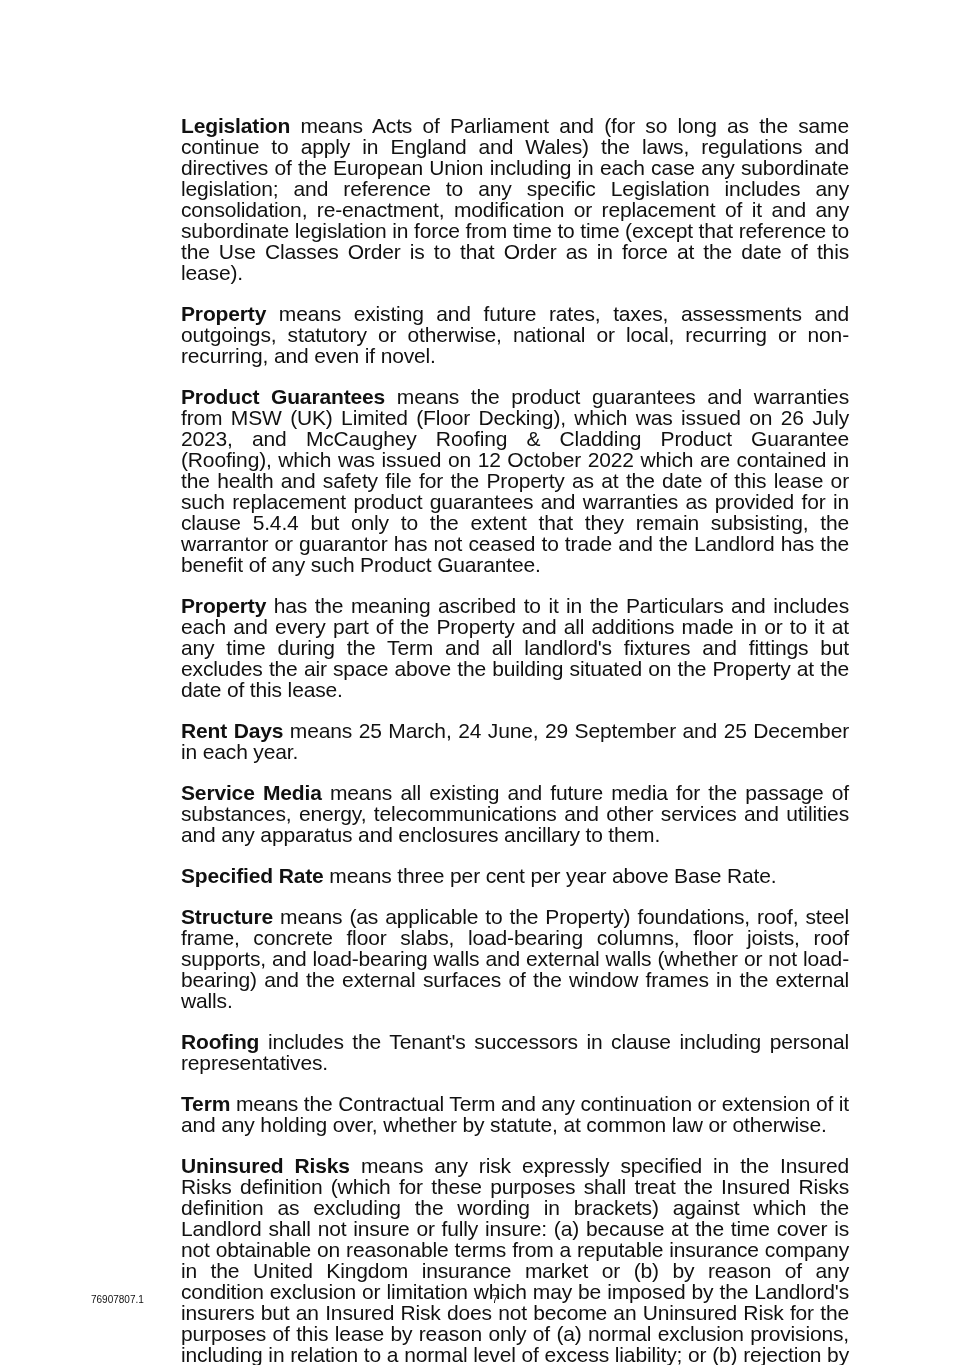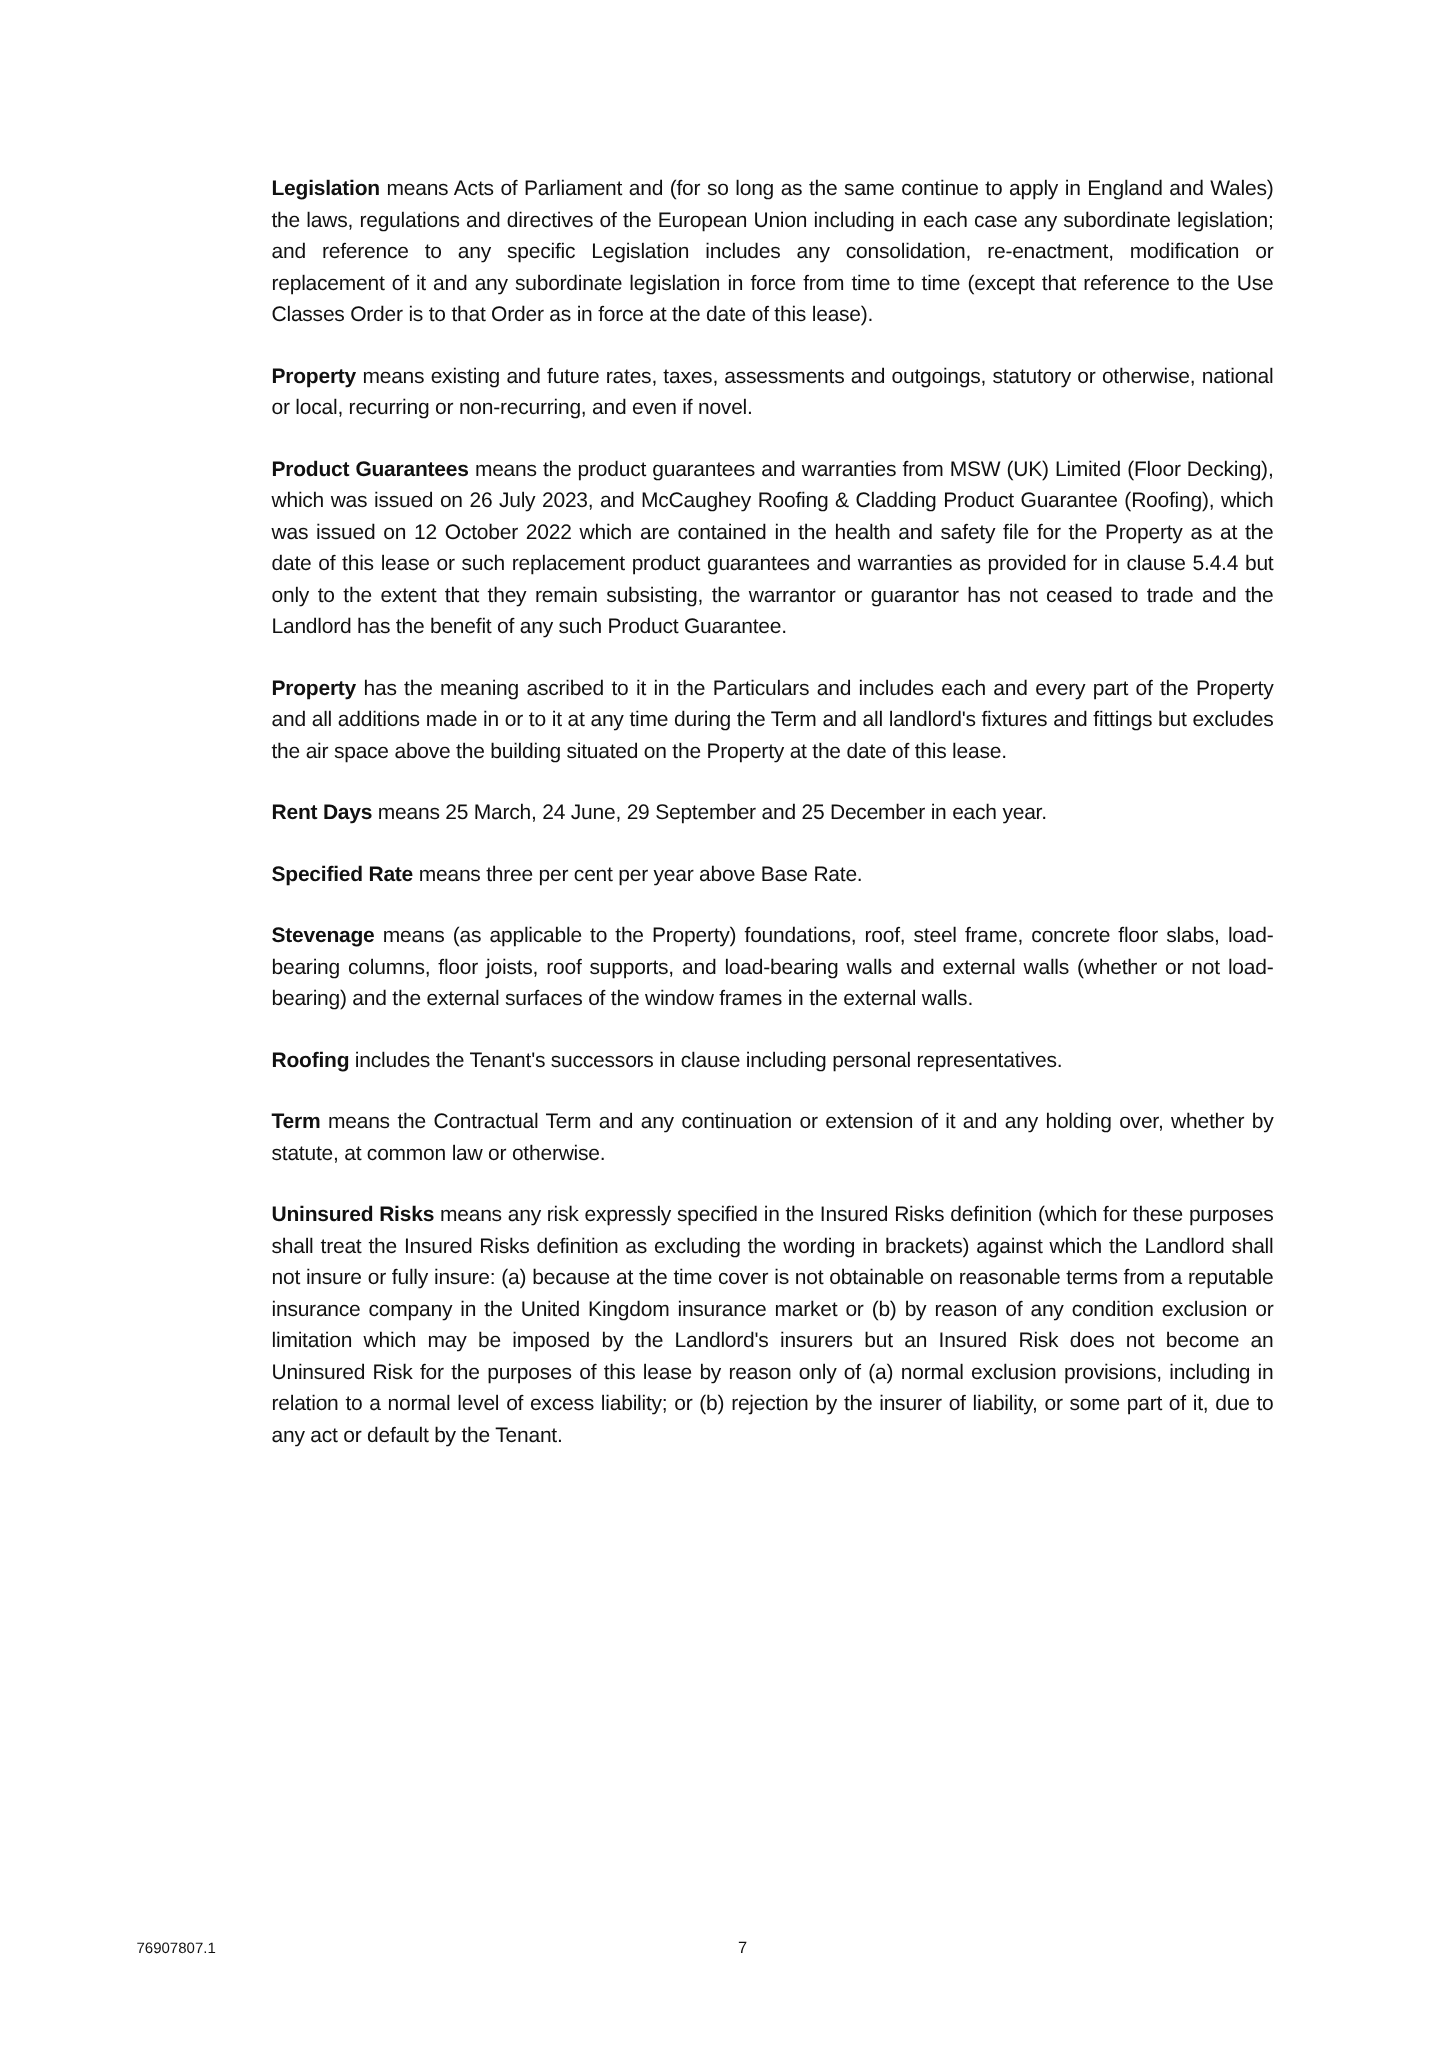--- a/index.html
+++ b/index.html
@@ -22,21 +22,21 @@
       height: 1365px;
     }
     .content {
       position: absolute;
       left: 181px;
       top: 115px;
       width: 668px;
     }
     .definition {
       margin: 0 0 20px 0;
-      font-size: 14px;
+      font-size: 21px;
       line-height: 21px;
       text-align: justify;
       letter-spacing: -0.15px;
     }
     .term {
       font-weight: bold;
     }
     .footer-ref {
       position: absolute;
       left: 55px;
@@ -56,22 +56,23 @@
 </head>
 <body>
 
 <div class="page">
   <div class="content">
     <p class="definition"><span class="term">Legislation</span> <span>means Acts of Parliament and (for so long as the same continue to apply in England and Wales) the laws, regulations and directives of the European Union including in each case any subordinate legislation; and reference to any specific Legislation includes any consolidation, re-enactment, modification or replacement of it and any subordinate legislation in force from time to time (except that reference to the Use Classes Order is to that Order as in force at the date of this lease).</span></p>
     <p class="definition"><span class="term">Property</span> <span>means existing and future rates, taxes, assessments and outgoings, statutory or otherwise, national or local, recurring or non-recurring, and even if novel.</span></p>
     <p class="definition"><span class="term">Product Guarantees</span> <span>means the product guarantees and warranties from MSW (UK) Limited (Floor Decking), which was issued on 26 July 2023, and McCaughey Roofing &amp; Cladding Product Guarantee (Roofing), which was issued on 12 October 2022 which are contained in the health and safety file for the Property as at the date of this lease or such replacement product guarantees and warranties as provided for in clause 5.4.4 but only to the extent that they remain subsisting, the warrantor or guarantor has not ceased to trade and the Landlord has the benefit of any such Product Guarantee.</span></p>
     <p class="definition"><span class="term">Property</span> <span>has the meaning ascribed to it in the Particulars and includes each and every part of the Property and all additions made in or to it at any time during the Term and all landlord's fixtures and fittings but excludes the air space above the building situated on the Property at the date of this lease.</span></p>
     <p class="definition"><span class="term">Rent Days</span> <span>means 25 March, 24 June, 29 September and 25 December in each year.</span></p>
+    <p class="definition"><span class="term">Service Media</span> <span>means all existing and future media for the passage of substances, energy, telecommunications and other services and utilities and any apparatus and enclosures ancillary to them.</span></p>
     <p class="definition"><span class="term">Specified Rate</span> <span>means three per cent per year above Base Rate.</span></p>
-    <p class="definition"><span class="term">Stevenage</span> <span>means (as applicable to the Property) foundations, roof, steel frame, concrete floor slabs, load-bearing columns, floor joists, roof supports, and load-bearing walls and external walls (whether or not load-bearing) and the external surfaces of the window frames in the external walls.</span></p>
+    <p class="definition"><span class="term">Structure</span> <span>means (as applicable to the Property) foundations, roof, steel frame, concrete floor slabs, load-bearing columns, floor joists, roof supports, and load-bearing walls and external walls (whether or not load-bearing) and the external surfaces of the window frames in the external walls.</span></p>
     <p class="definition"><span class="term">Roofing</span> <span>includes the Tenant's successors in clause including personal representatives.</span></p>
     <p class="definition"><span class="term">Term</span> <span>means the Contractual Term and any continuation or extension of it and any holding over, whether by statute, at common law or otherwise.</span></p>
     <p class="definition"><span class="term">Uninsured Risks</span> <span>means any risk expressly specified in the Insured Risks definition (which for these purposes shall treat the Insured Risks definition as excluding the wording in brackets) against which the Landlord shall not insure or fully insure: (a) because at the time cover is not obtainable on reasonable terms from a reputable insurance company in the United Kingdom insurance market or (b) by reason of any condition exclusion or limitation which may be imposed by the Landlord's insurers but an Insured Risk does not become an Uninsured Risk for the purposes of this lease by reason only of (a) normal exclusion provisions, including in relation to a normal level of excess liability; or (b) rejection by the insurer of liability, or some part of it, due to any act or default by the Tenant.</span></p>
   </div>
 
   <div class="footer-ref">76907807.1</div>
   <div class="footer-page">7</div>
 </div>
 
 </body></html>

